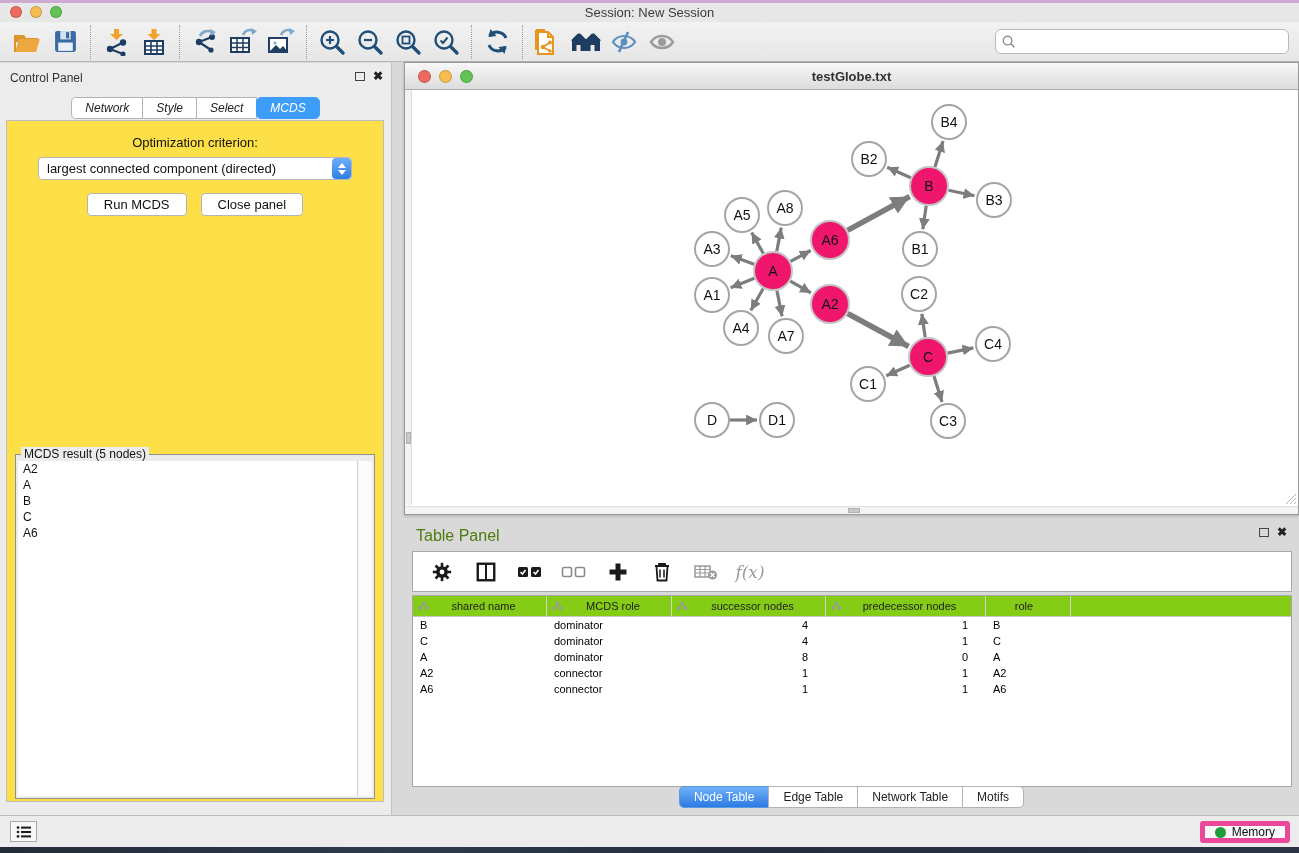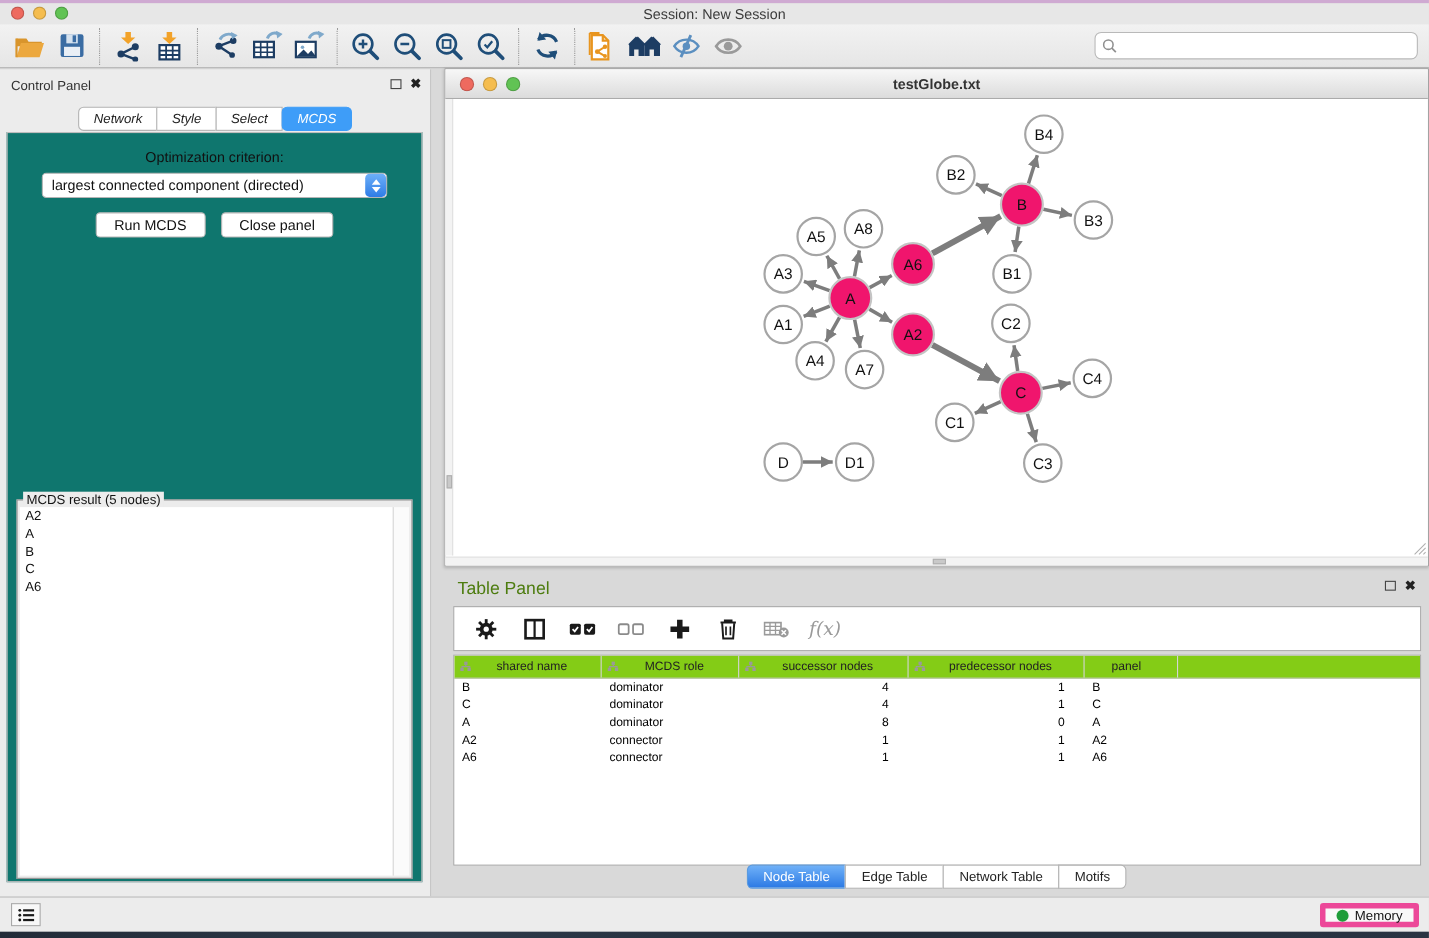--- a/index.html
+++ b/index.html
@@ -29,21 +29,21 @@
   .ph-icons { position:absolute; right:8px; top:8px; display:flex; gap:8px; align-items:center; }
   .float-ico { width:10px; height:9px; border:1.5px solid #444; display:inline-block; }
   .close-ico { font-size:12px; font-weight:bold; color:#222; line-height:10px; }
 
   .seg-tabs { display:flex; justify-content:center; margin-top:4px;font-style:italic; }
   .seg { background:#fff; border:1px solid #b3b3b3; margin-left:-1px; padding:3px 13px; font-size:12px; color:#222; }
   .seg:first-child { border-radius:5px 0 0 5px; margin-left:0; }
   .seg:last-child { border-radius:0 5px 5px 0; }
   .seg.active { background:#3e9df8; border-color:#3e9df8; color:#fff; border-radius:5px; }
 
-  .cp-body { position:absolute; left:6px; right:7px; top:57px; bottom:13px; background:#0f766e; border:1px solid #bdbdbd; }
+  .cp-body { position:absolute; left:6px; right:7px; top:57px; bottom:13px; background:#fde047; border:1px solid #bdbdbd; }
   .opt-label { text-align:center; margin-top:14px; font-size:13px; color:#111; }
   .dropdown { position:relative; margin:7px auto 0; width:314px; height:23px; background:#fff; border:1px solid #b5b5b5; border-radius:4px; display:flex; align-items:center; }
   .dropdown .dd-text { flex:1; font-size:13px; color:#111; padding-left:8px; white-space:nowrap; overflow:hidden; }
   .dd-stepper { width:19px; height:21px; margin-right:0px; background:linear-gradient(#6db0f9,#2f7ce6); border-radius:4px; display:flex; flex-direction:column; align-items:center; justify-content:center; gap:2px; }
   .dd-up { width:0;height:0;border-left:4px solid transparent;border-right:4px solid transparent;border-bottom:5px solid #fff; }
   .dd-down { width:0;height:0;border-left:4px solid transparent;border-right:4px solid transparent;border-top:5px solid #fff; }
   .btn-row { display:flex; justify-content:center; gap:14px; margin-top:13px; }
   .btn { background:#fff; border:1px solid #b5b5b5; border-radius:4px; font-size:13px; color:#111; padding:3px 16px; }
 
   .result-box { position:absolute; left:8px; right:8px; top:333px; bottom:2px; border:1px solid #8f8f8f; background:#ececec; }
@@ -531,21 +531,21 @@
               <svg width="11" height="10" viewBox="0 0 11 10">
                 <rect x="4" y="0.5" width="3" height="3" fill="#9a9a9a"></rect>
                 <rect x="0.5" y="6" width="3" height="3" fill="#9a9a9a"></rect>
                 <rect x="7" y="6" width="3" height="3" fill="#9a9a9a"></rect>
                 <path d="M5.5 3.5V5M2 6V5h7v1" stroke="#9a9a9a" fill="none"></path>
               </svg>
             </span>
             <span class="hlabel">predecessor nodes</span>
           </div>
           <div class="t-hcell" style="width: 85px;">
-            <span class="hlabel">panel</span>
+            <span class="hlabel">role</span>
           </div>
         </div>
       <div>
           <div class="t-row">
             <div class="t-cell left" style="width: 134px;">B</div>
             <div class="t-cell left" style="width: 125px;">dominator</div>
             <div class="t-cell right" style="width: 154px;">4</div>
             <div class="t-cell right" style="width: 160px;">1</div>
             <div class="t-cell left" style="width: 85px;">B</div>
           </div>

